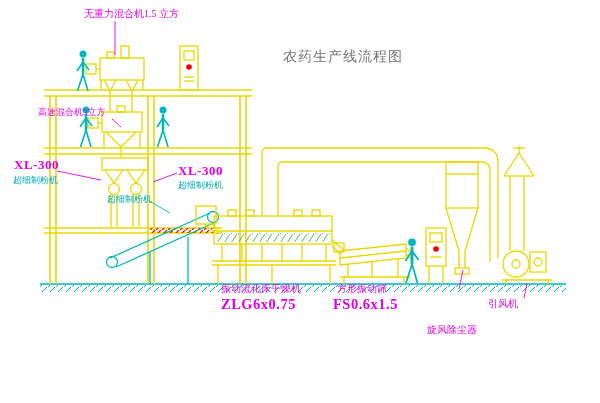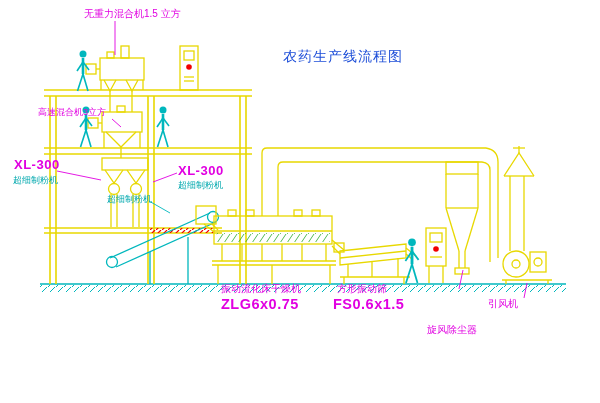--- a/index.html
+++ b/index.html
@@ -1,30 +1,30 @@
 <!DOCTYPE html>
 <html><head>
 <meta charset="utf-8">
 <style>
   html,body{margin:0;padding:0;background:#ffffff;}
   #stage{
     position:relative;width:600px;height:403px;background:#ffffff;overflow:hidden;
     font-family:"Liberation Sans","DejaVu Sans",sans-serif;
   }
   #stage svg{position:absolute;left:0;top:0;}
-  .lbl{position:absolute;white-space:nowrap;line-height:1;}
+  .lbl{position:absolute;white-space:nowrap;line-height:1;font-family:Liberation Serif, serif;}
   .magenta{color:#e100e1;}
   .cyan{color:#00a8ae;}
   .f10{font-size:10px;}
   .f9{font-size:9px;}
   .f13{font-size:13px;font-weight:bold;letter-spacing:0.5px;}
   .f14{font-size:14.5px;font-weight:bold;letter-spacing:0.5px;}
   #title{
     position:absolute;left:283px;top:48px;display:flex;align-items:baseline;
-    color:#1d4ed8;white-space:nowrap;
+    color:#737373;white-space:nowrap;
   }
   #title .t-main{font-size:14px;letter-spacing:1px;}
   #title .t-cap{font-size:21px;letter-spacing:0.5px;}
 </style>
 </head>
 <body>
 
 <div id="stage">
 
   <svg width="600" height="403" viewBox="0 0 600 403">

